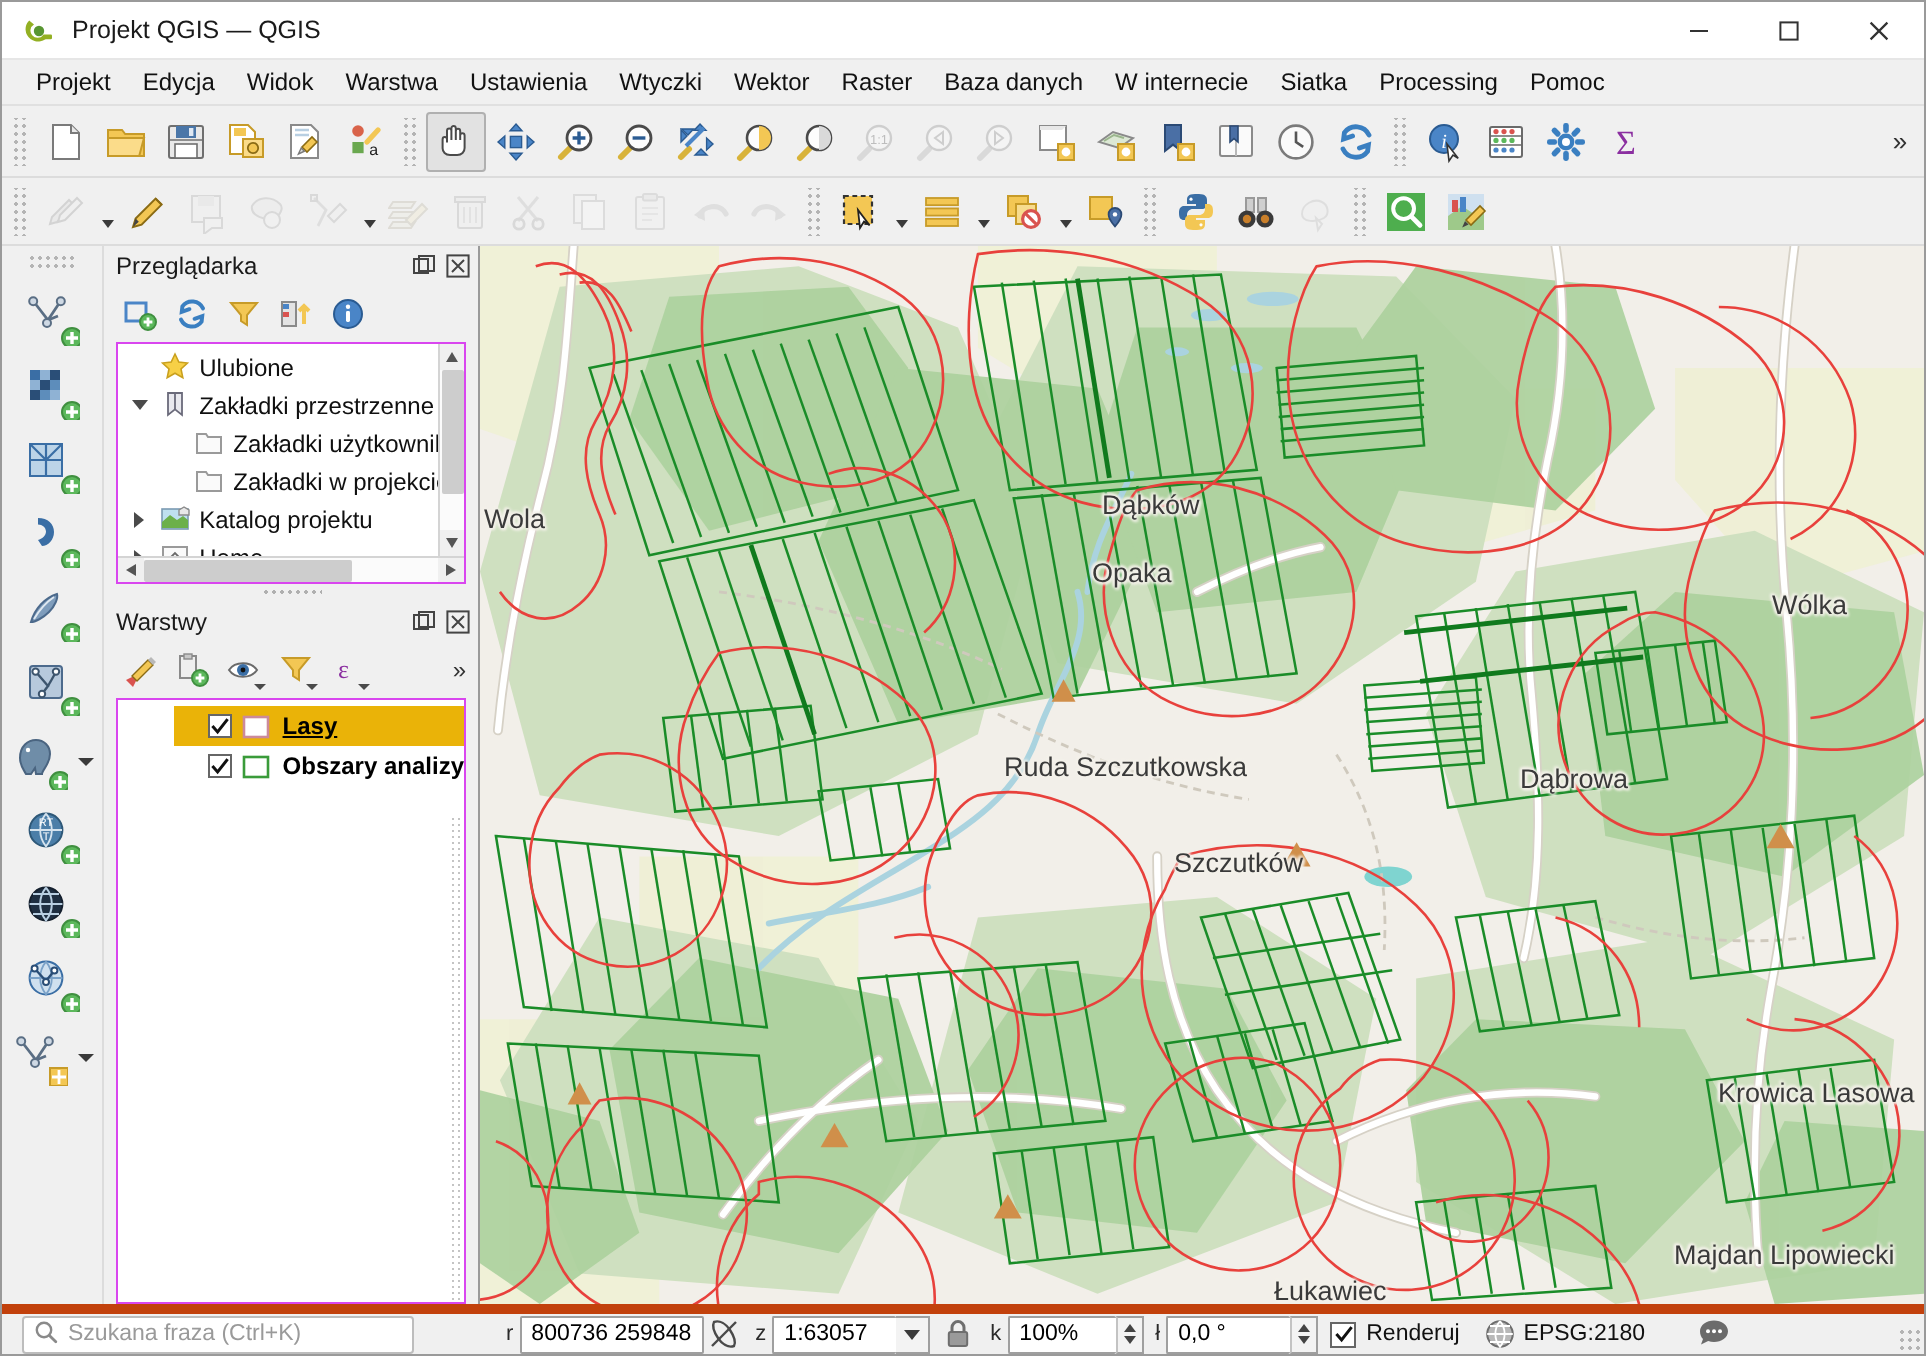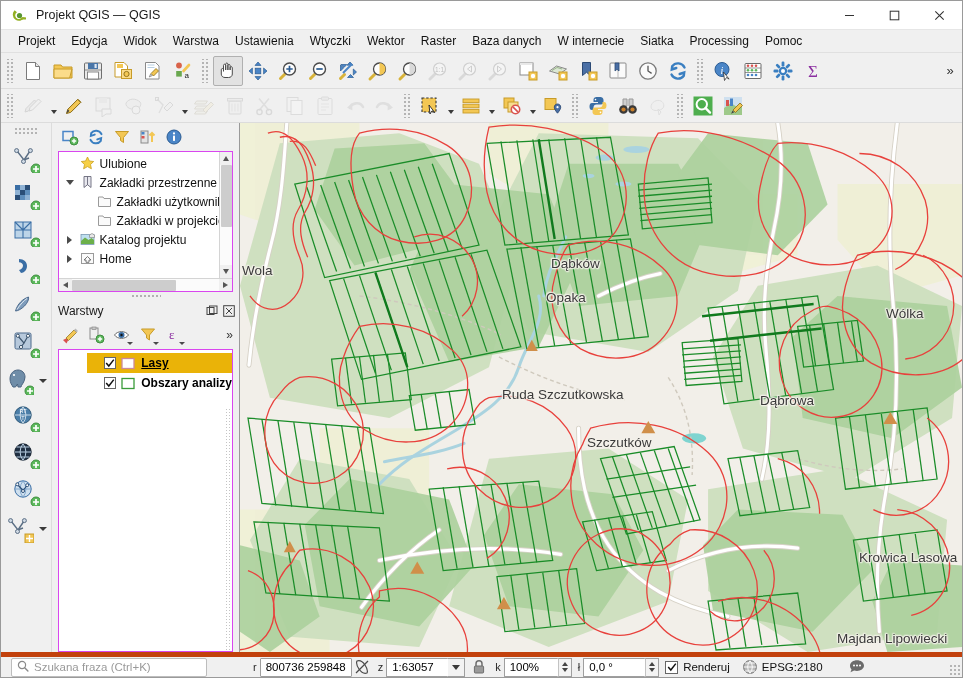--- a/index.html
+++ b/index.html
@@ -183,21 +183,20 @@
 
   
   .mapwrap { flex:1; position:relative; border-left:1px solid #9a9a9a; overflow:hidden; background:#f2efe9; }
   .mapsvg { position:absolute; inset:0; width:100%; height:100%; display:block; }
   .maplabel {
     position:absolute; font-family:"Liberation Sans", sans-serif;
     color:#3a3a3a; white-space:nowrap;
     text-shadow: 1px 0 1.4px #f4f1ea, -1px 0 1.4px #f4f1ea, 0 1px 1.4px #f4f1ea, 0 -1px 1.4px #f4f1ea,
                  1px 1px 1.4px #f4f1ea, -1px -1px 1.4px #f4f1ea;
     pointer-events:none;
-    margin-top:11px;
   }
 
   
   .statusbar {
     height:25px; min-height:25px; display:flex; align-items:center;
     background:#f0f0f0; border-top:5px solid #c2410c; padding:0 4px; gap:0;
   }
   .search-box {
     width:196px; height:19px; margin-left:6px;
     border:1px solid #bdbdbd; background:#fff; border-radius:2px;
@@ -825,20 +824,35 @@
             <path d="M23.5 20 v7 M20 23.5 h7" stroke="#fff" stroke-width="1.4"></path>
           </svg>
         </div>
         <div class="vcaret"></div>
       </div>
     </div>
 
     <div class="panels">
 
       <div class="panel" style="height:178px;">
+        <div class="panel-title">
+          <span class="ttl">Przeglądarka</span>
+          <span class="panel-btn">
+            <svg width="12" height="12" viewBox="0 0 12 12">
+              <rect x="1" y="2.5" width="7" height="7" fill="none" stroke="#444"></rect>
+              <rect x="3.5" y="1" width="7.5" height="7.5" fill="none" stroke="#444"></rect>
+            </svg>
+          </span>
+          <span class="panel-btn">
+            <svg width="12" height="12" viewBox="0 0 12 12">
+              <rect x="0.7" y="0.7" width="10.6" height="10.6" fill="none" stroke="#444"></rect>
+              <path d="M3 3 l6 6 M9 3 l-6 6" stroke="#444"></path>
+            </svg>
+          </span>
+        </div>
 
         <div class="panel-toolbar">
           <div class="pbtn">
             <svg width="18" height="18" viewBox="0 0 18 18">
               <rect x="2" y="3.5" width="10" height="9" fill="none" stroke="#4a85c7" stroke-width="1.5"></rect>
               <circle cx="13" cy="13" r="4" fill="#5cb85c" stroke="#3f8f3f"></circle>
               <path d="M13 10.8 v4.4 M10.8 13 h4.4" stroke="#fff" stroke-width="1.4"></path>
             </svg>
           </div>
           <div class="pbtn">

